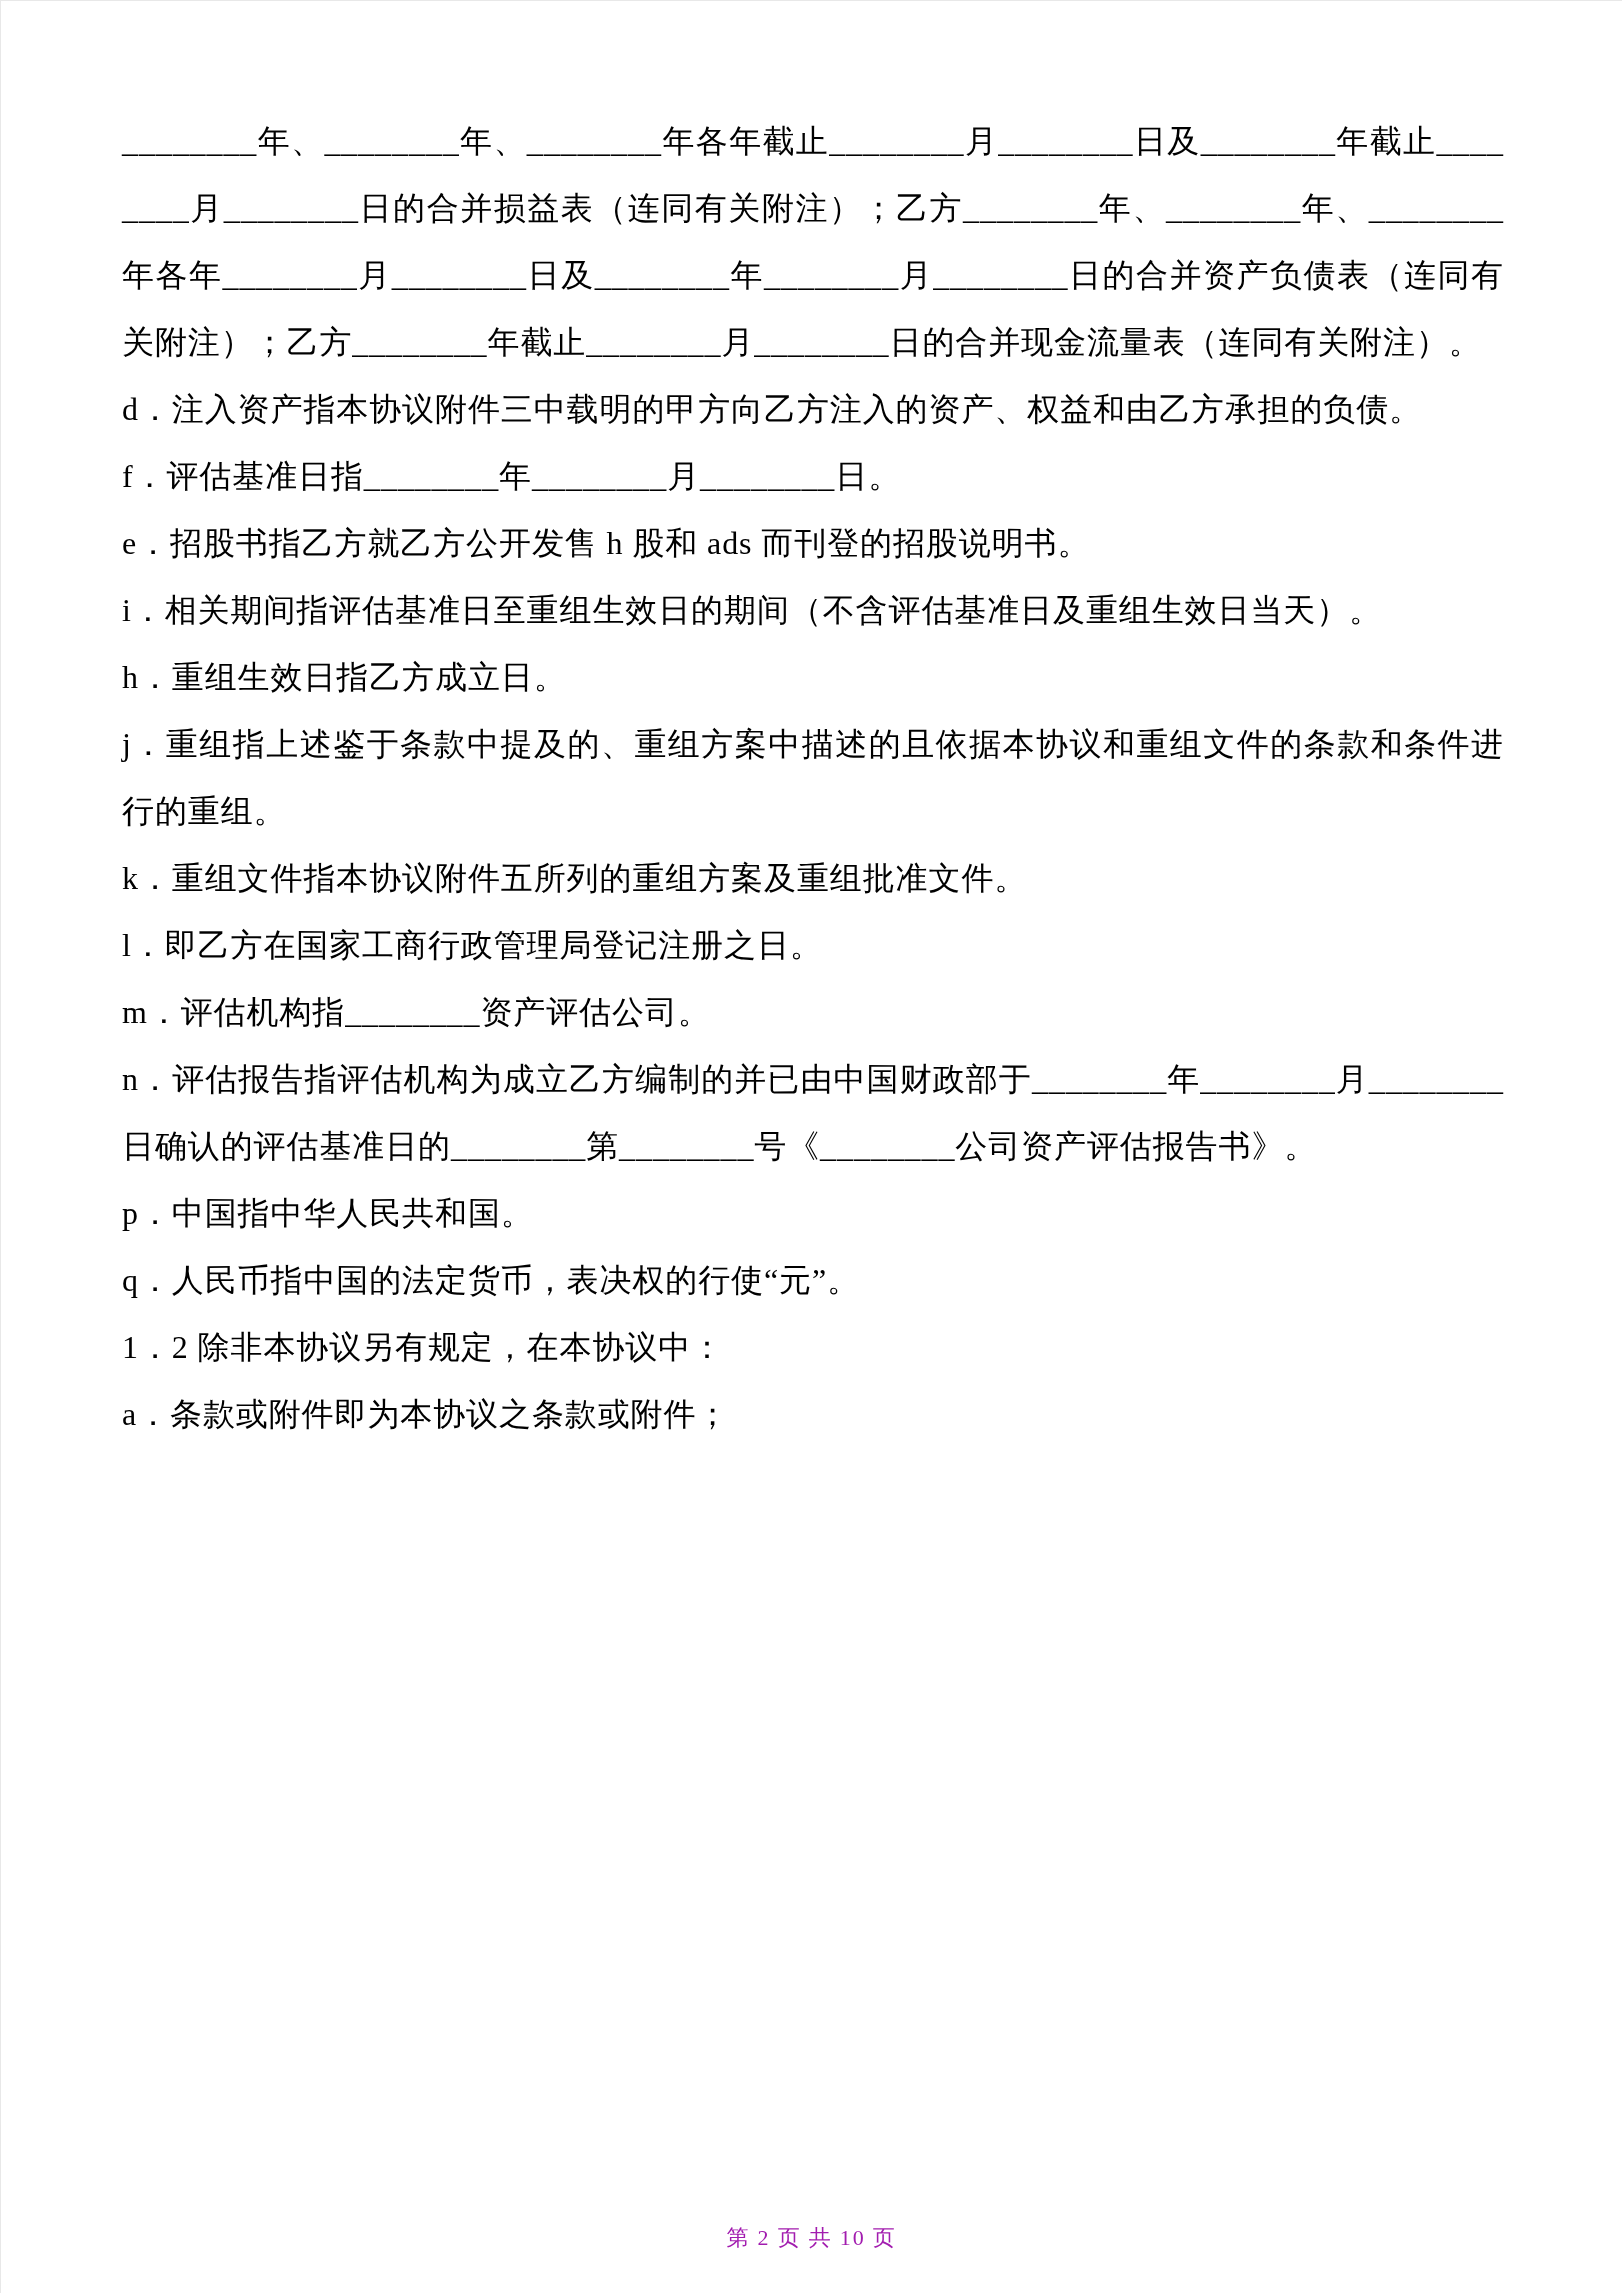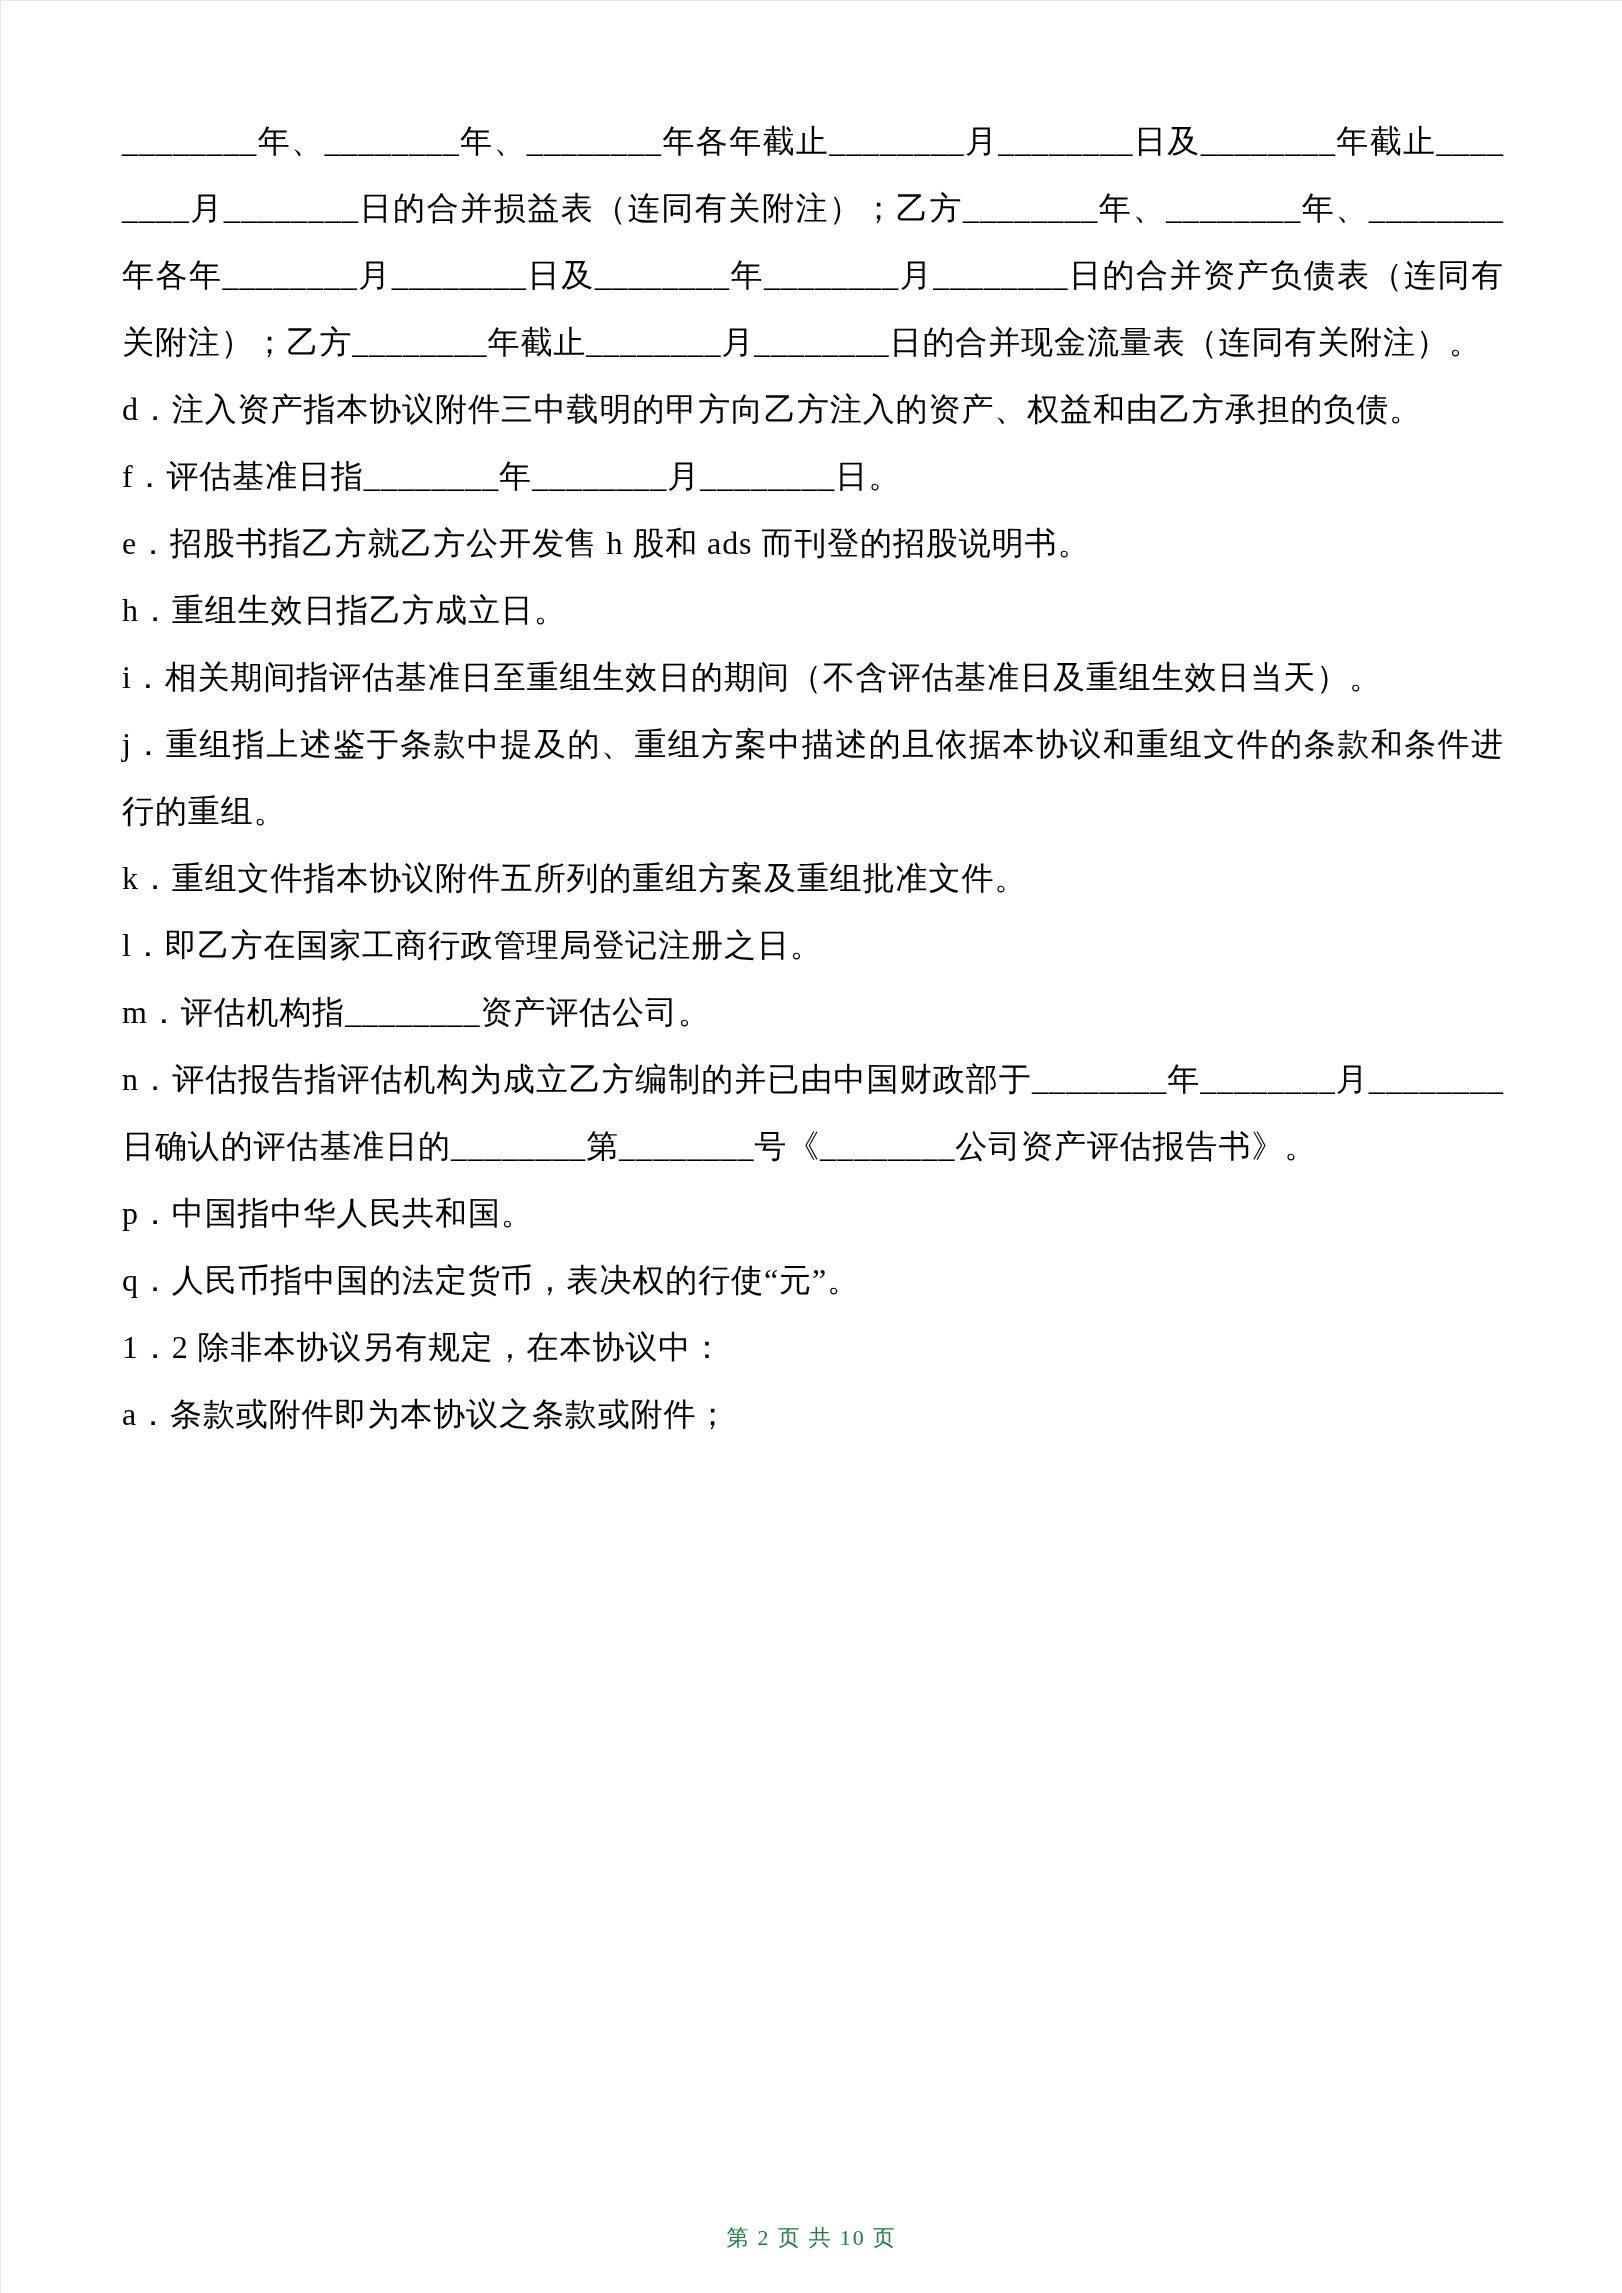--- a/index.html
+++ b/index.html
@@ -36,34 +36,34 @@
     word-break: break-all;
   }
   .footer {
     position: absolute;
     left: 0;
     right: 0;
     bottom: 40px;
     text-align: center;
     font-size: 22px;
     letter-spacing: 1.8px;
-    color: #15803d;
+    color: #a21caf;
   }
 </style>
 </head>
 <body>
 
 <div class="page">
   <div class="content">
     <p class="para">________年、________年、________年各年截止________月________日及________年截止________月________日的合并损益表（连同有关附注）；乙方________年、________年、________年各年________月________日及________年________月________日的合并资产负债表（连同有关附注）；乙方________年截止________月________日的合并现金流量表（连同有关附注）。</p>
     <p class="para">d．注入资产指本协议附件三中载明的甲方向乙方注入的资产、权益和由乙方承担的负债。</p>
     <p class="para">f．评估基准日指________年________月________日。</p>
     <p class="para">e．招股书指乙方就乙方公开发售 h 股和 ads 而刊登的招股说明书。</p>
+    <p class="para">i．相关期间指评估基准日至重组生效日的期间（不含评估基准日及重组生效日当天）。</p>
     <p class="para">h．重组生效日指乙方成立日。</p>
-    <p class="para">i．相关期间指评估基准日至重组生效日的期间（不含评估基准日及重组生效日当天）。</p>
     <p class="para">j．重组指上述鉴于条款中提及的、重组方案中描述的且依据本协议和重组文件的条款和条件进行的重组。</p>
     <p class="para">k．重组文件指本协议附件五所列的重组方案及重组批准文件。</p>
     <p class="para">l．即乙方在国家工商行政管理局登记注册之日。</p>
     <p class="para">m．评估机构指________资产评估公司。</p>
     <p class="para">n．评估报告指评估机构为成立乙方编制的并已由中国财政部于________年________月________日确认的评估基准日的________第________号《________公司资产评估报告书》。</p>
     <p class="para">p．中国指中华人民共和国。</p>
     <p class="para">q．人民币指中国的法定货币，表决权的行使“元”。</p>
     <p class="para">1．2 除非本协议另有规定，在本协议中：</p>
     <p class="para">a．条款或附件即为本协议之条款或附件；</p>
   </div>

